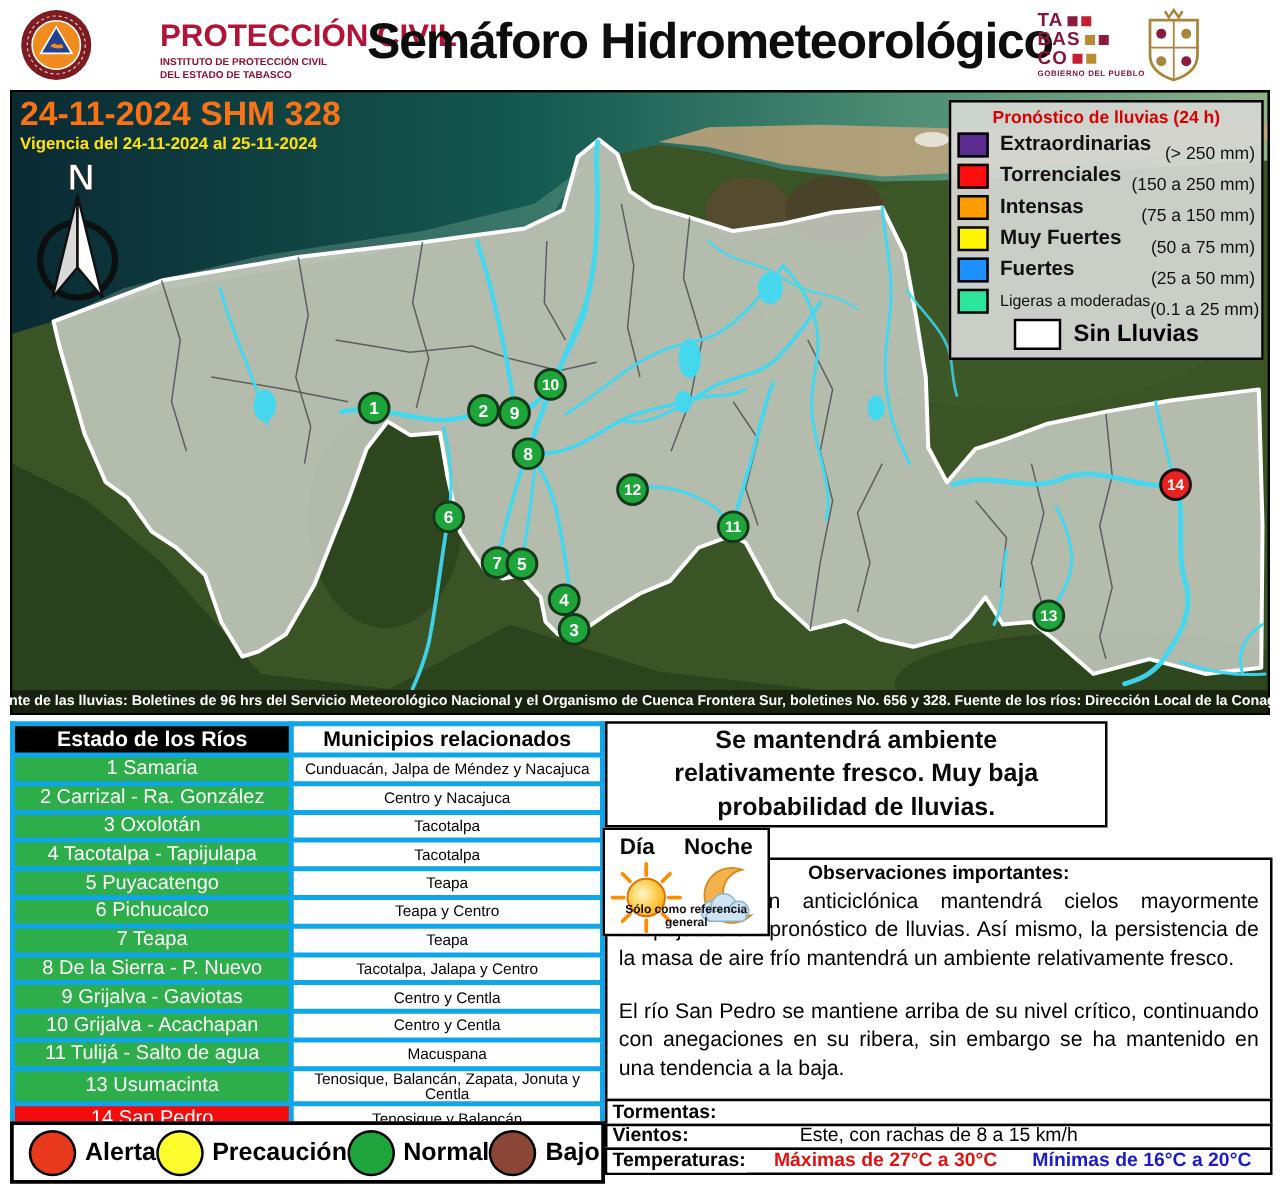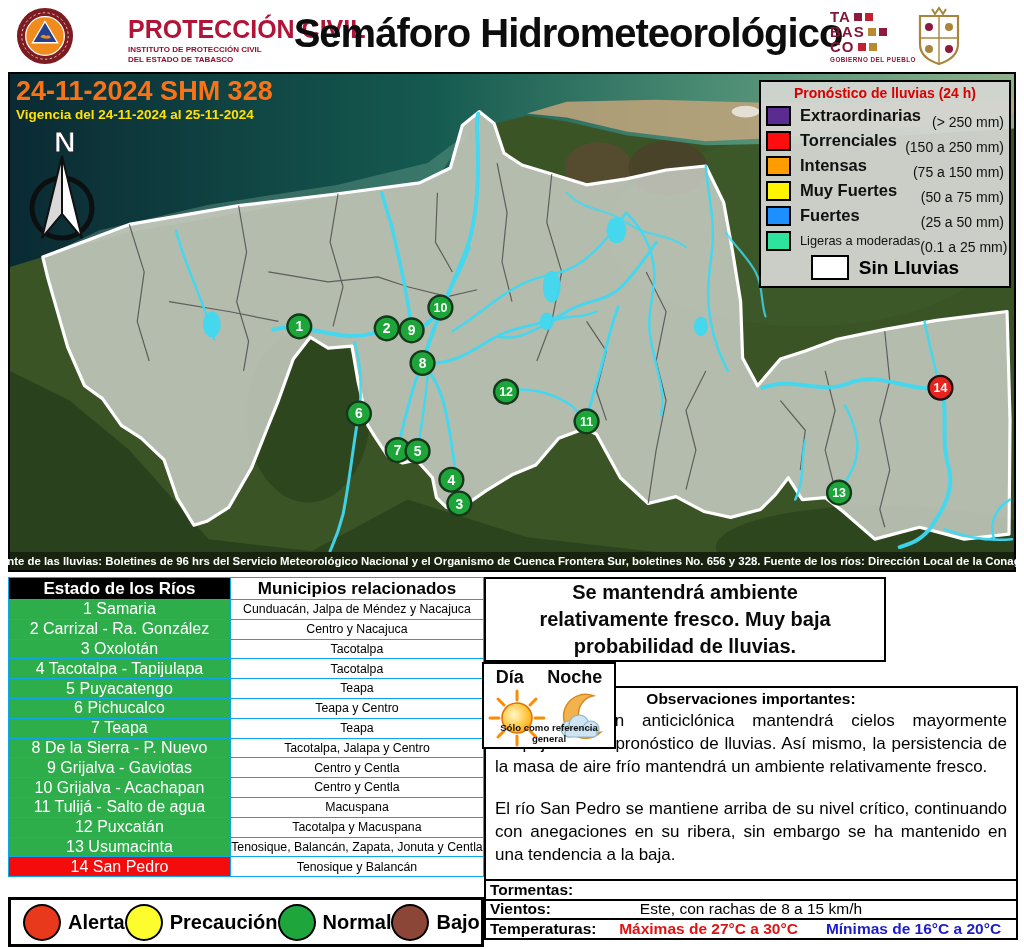--- a/index.html
+++ b/index.html
@@ -46,21 +46,21 @@
   .map-source{position:absolute;left:0;bottom:0;width:100%;height:18px;background:#17230f;
       display:flex;align-items:center;justify-content:center;}
   .map-source span{font-size:11.4px;font-weight:bold;color:#fff;white-space:nowrap;}
 
   
   .bottom{position:absolute;left:0;top:572px;width:1024px;height:377px;}
 
   
   .rivers-wrap{position:absolute;left:8px;top:5px;width:476px;}
   table.rivers{width:100%;border-collapse:collapse;table-layout:fixed;}
-  table.rivers td,table.rivers th{border:1px solid #0ea5e9;padding:0;}
+  table.rivers td,table.rivers th{border:4px solid #0ea5e9;padding:0;}
   th.h1{width:46.5%;background:#000;color:#fff;font-size:17px;font-weight:bold;height:21px;}
   th.h2{background:#fff;color:#000;font-size:17px;font-weight:bold;}
   td.river{height:18.8px;color:#fff;font-size:16px;padding-left:5px;font-weight:normal;line-height:1;text-align:center;}
   td.muni{text-align:center;font-size:12.3px;color:#000;background:#fff;line-height:1;}
   .st-normal{background:#2eae4b;}
   .st-alerta{background:#f40b0b;}
 
   
   .status-bar{position:absolute;left:8px;top:325px;width:476px;height:50px;border:3px solid #000;
       box-sizing:border-box;background:#fff;display:flex;align-items:center;
@@ -364,24 +364,20 @@
             </tr>
             <tr>
               <td class="river st-normal">10 Grijalva - Acachapan</td>
               <td class="muni">Centro y Centla</td>
             </tr>
             <tr>
               <td class="river st-normal">11 Tulijá - Salto de agua</td>
               <td class="muni">Macuspana</td>
             </tr>
             <tr>
-              <td class="river st-normal">12 Puxcatán</td>
-              <td class="muni">Tacotalpa y Macuspana</td>
-            </tr>
-            <tr>
               <td class="river st-normal">13 Usumacinta</td>
               <td class="muni">Tenosique, Balancán, Zapata, Jonuta y Centla</td>
             </tr>
             <tr>
               <td class="river st-alerta">14 San Pedro</td>
               <td class="muni">Tenosique y Balancán</td>
             </tr>
           </tbody>
       </table>
     </div>

